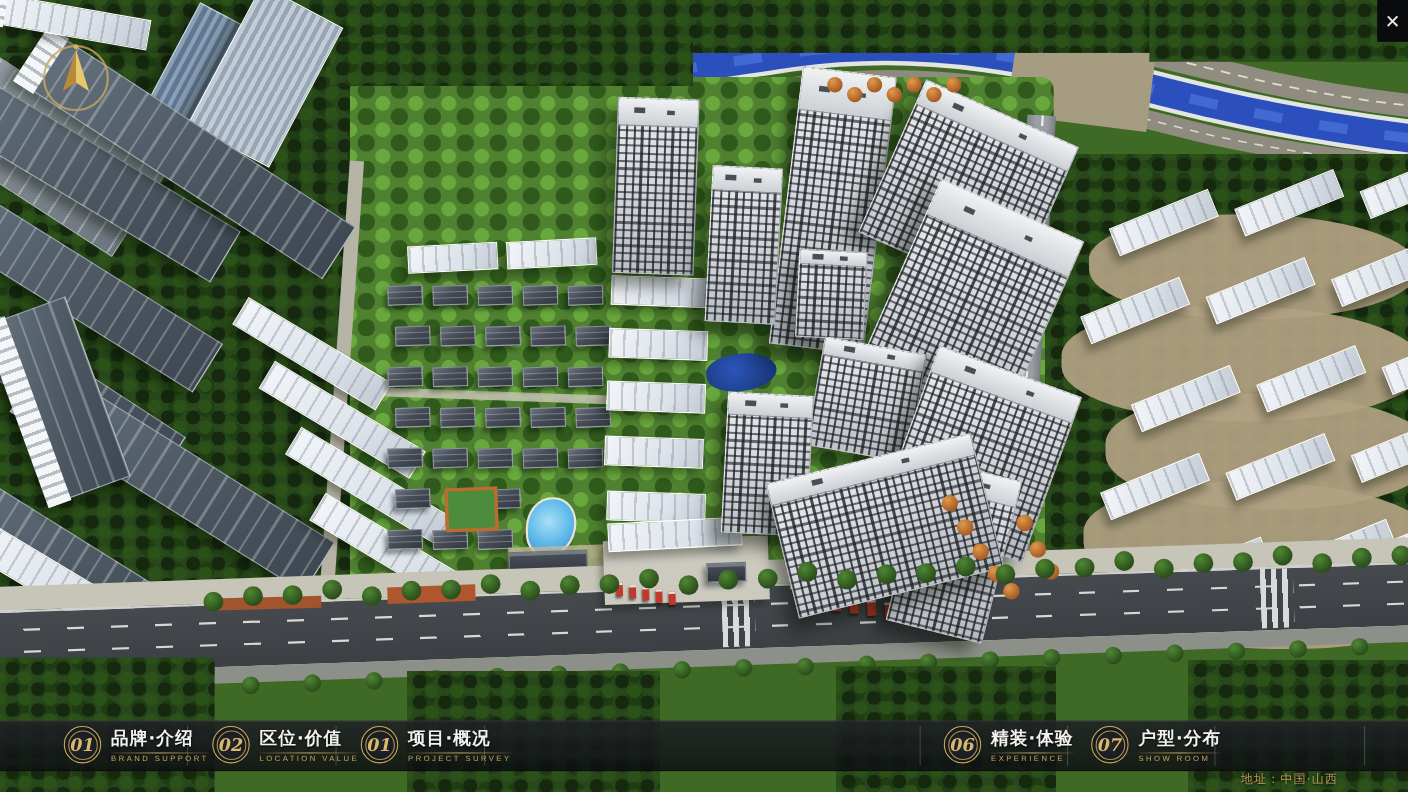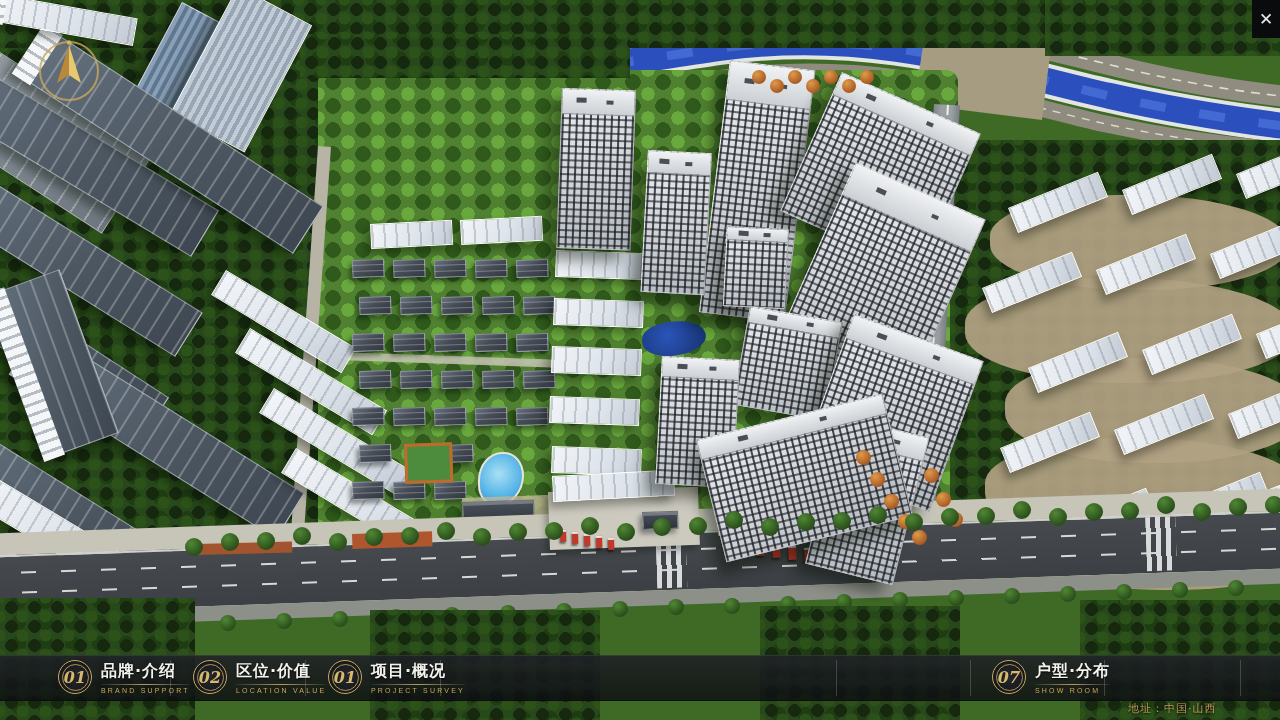--- a/index.html
+++ b/index.html
@@ -391,20 +391,28 @@
         </div>
     </div>
     <div class="nav-item" style="left:328px">
       <div class="badge">01</div>
       <div class="labels">
           <div class="cn">项目·概况</div>
       <div class="rule"></div>
       <div class="en">PROJECT SURVEY</div>
         </div>
     </div>
+    <div class="nav-item" style="left:858px">
+      <div class="badge">06</div>
+      <div class="labels">
+          <div class="cn">精装·体验</div>
+      <div class="rule"></div>
+      <div class="en">EXPERIENCE</div>
+        </div>
+    </div>
     <div class="nav-item" style="left:992px">
       <div class="badge">07</div>
       <div class="labels">
           <div class="cn">户型·分布</div>
       <div class="rule"></div>
       <div class="en">SHOW ROOM</div>
         </div>
     </div>
     <div class="sep" style="left:170px"></div>
     <div class="sep" style="left:305px"></div>

